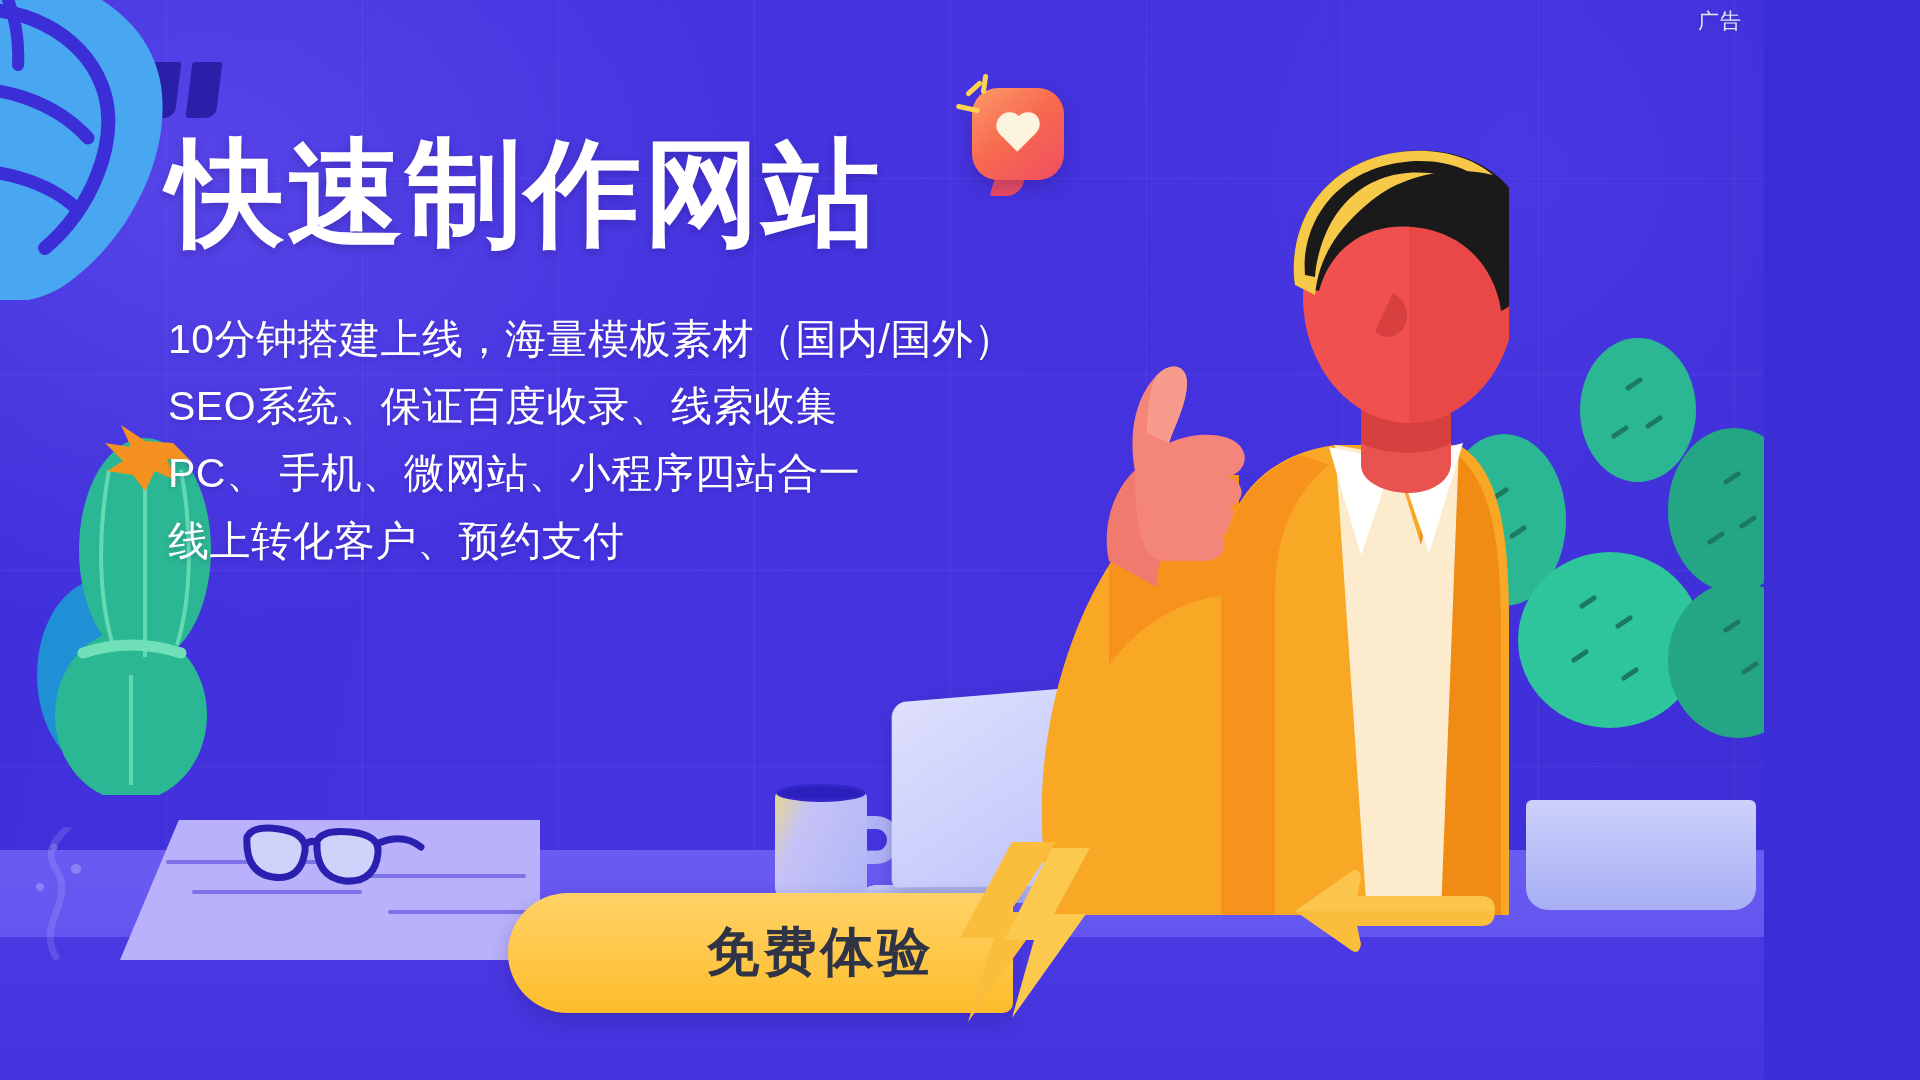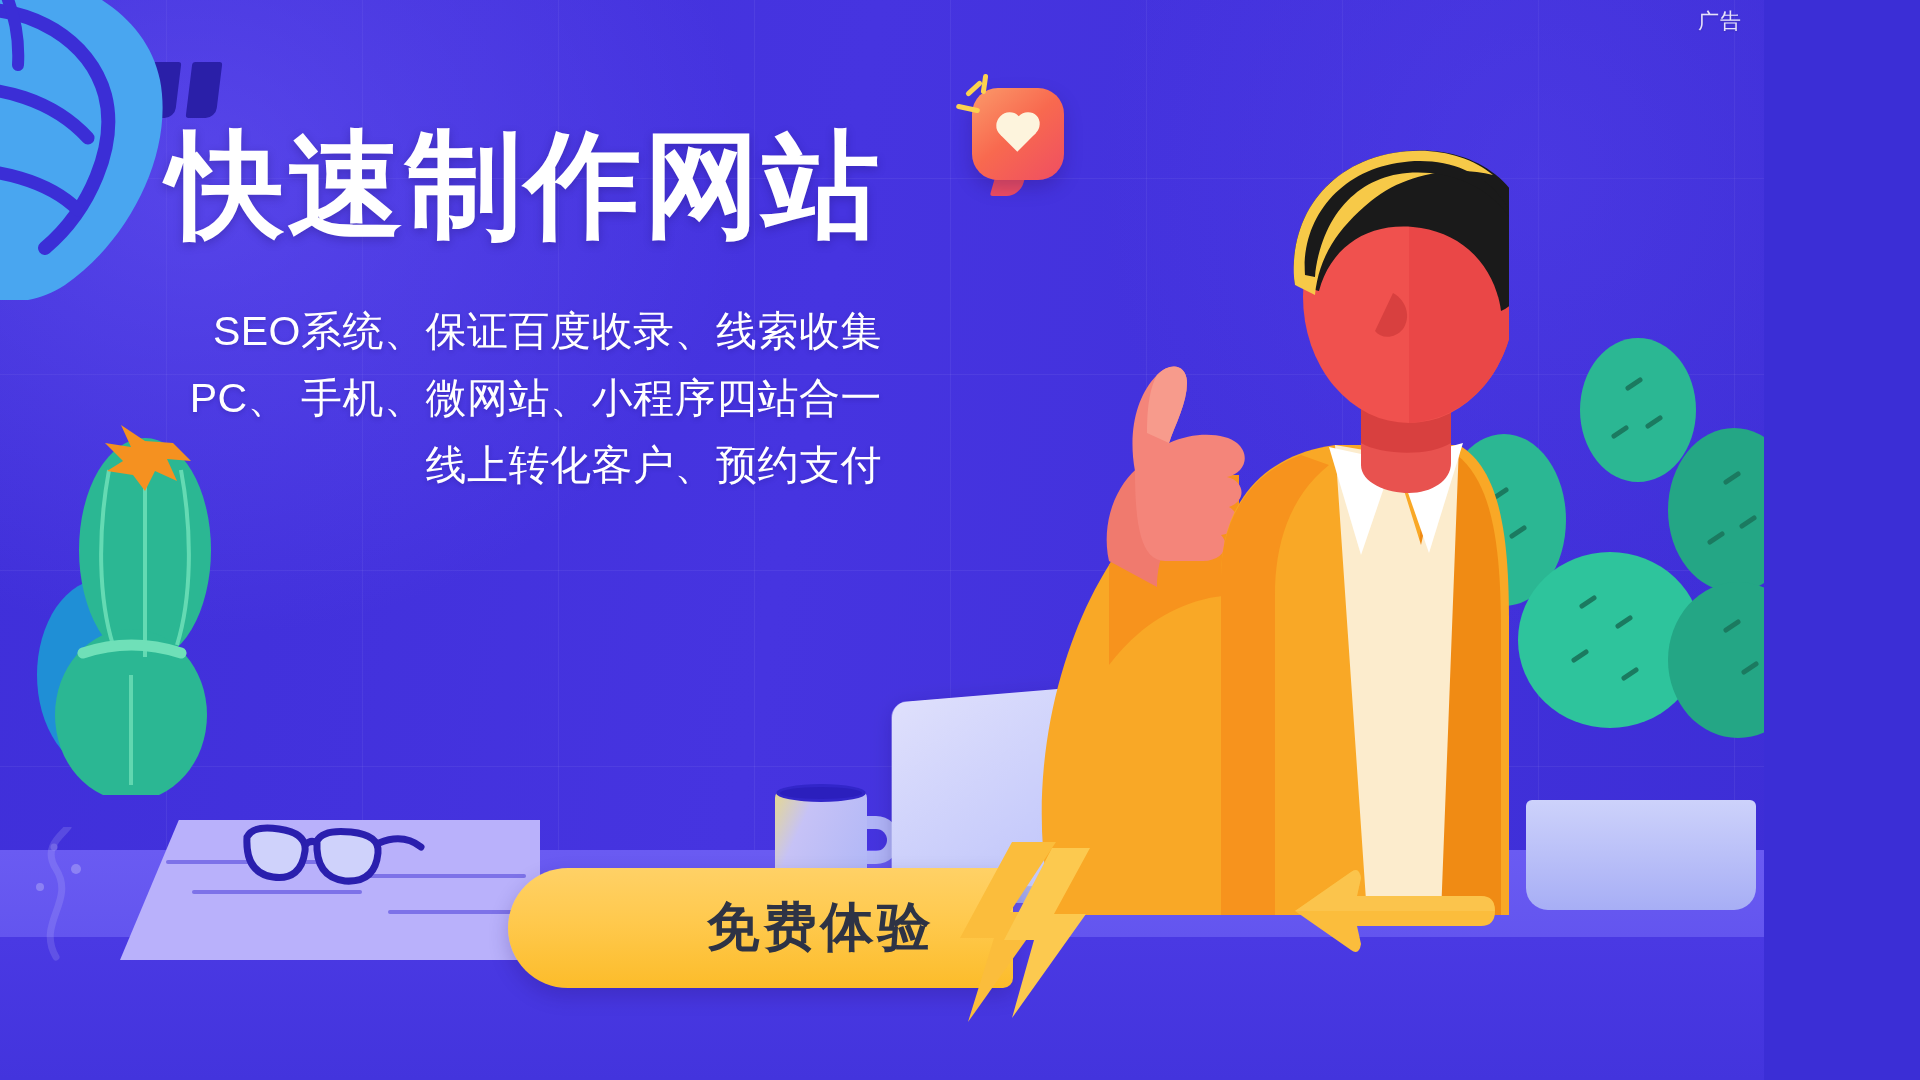--- a/index.html
+++ b/index.html
@@ -140,37 +140,37 @@
 
   
   .cactus-r{ position:absolute; right:-8px; top:330px; width:330px; height:420px; z-index:11; }
   .pot{
     position:absolute; right:8px; bottom:170px; width:230px; height:110px; z-index:11;
     background:linear-gradient(180deg,#cdd2fb,#a7aef5);
     border-radius:6px 6px 22px 22px;
   }
 
   
-  .copy{ position:absolute; left:168px; top:117px; z-index:30;text-align:right; }
+  .copy{ position:absolute; left:168px; top:125px; z-index:30; }
   .headline{
     font-size:116px; font-weight:bold; color:#fff; line-height:1.18;
     letter-spacing:3px;
     text-shadow:0 3px 10px rgba(25,10,90,.28);
     white-space:nowrap;
   }
   .bullets{ margin-top:44px; }
   .bullets li{
     list-style:none; color:#fff; font-size:41px; line-height:1.64;
     letter-spacing:.5px; white-space:nowrap;
     text-shadow:0 2px 5px rgba(25,10,90,.22);
   }
 
   
   .cta{
-    position:absolute; left:508px; bottom:92px; width:505px; height:120px; z-index:40;
+    position:absolute; left:508px; bottom:67px; width:505px; height:120px; z-index:40;
     background:linear-gradient(180deg,#ffd166 0%,#ffc94d 45%,#fcbc2a 100%);
     border-radius:60px 10px 10px 60px;
     display:flex; align-items:center; justify-content:center;
     box-shadow:0 8px 20px rgba(30,10,90,.22);
     cursor:pointer;
   }
   .cta span{
     font-size:53px; font-weight:bold; color:#2e3345; letter-spacing:4px;
     padding-left:120px;
   }
@@ -302,20 +302,21 @@
       <path d="M284,152 l12,-8 M300,196 l12,-8 M268,212 l12,-8"></path>
       <path d="M52,168 l12,-8 M70,206 l12,-8 M44,230 l12,-8"></path>
       <path d="M140,276 l12,-8 M176,296 l12,-8 M132,330 l12,-8 M182,348 l12,-8"></path>
       <path d="M284,300 l12,-8 M302,342 l12,-8"></path>
     </g>
   </svg>
 
   <div class="copy">
     <div class="headline">快速制作网站</div>
     <ul class="bullets">
+      <li>10分钟搭建上线，海量模板素材（国内/国外）</li>
       <li>SEO系统、保证百度收录、线索收集</li>
       <li>PC、 手机、微网站、小程序四站合一</li>
       <li>线上转化客户、预约支付</li>
     </ul>
   </div>
 
   <div class="cta">
     <span>免费体验</span>
   </div>
 

